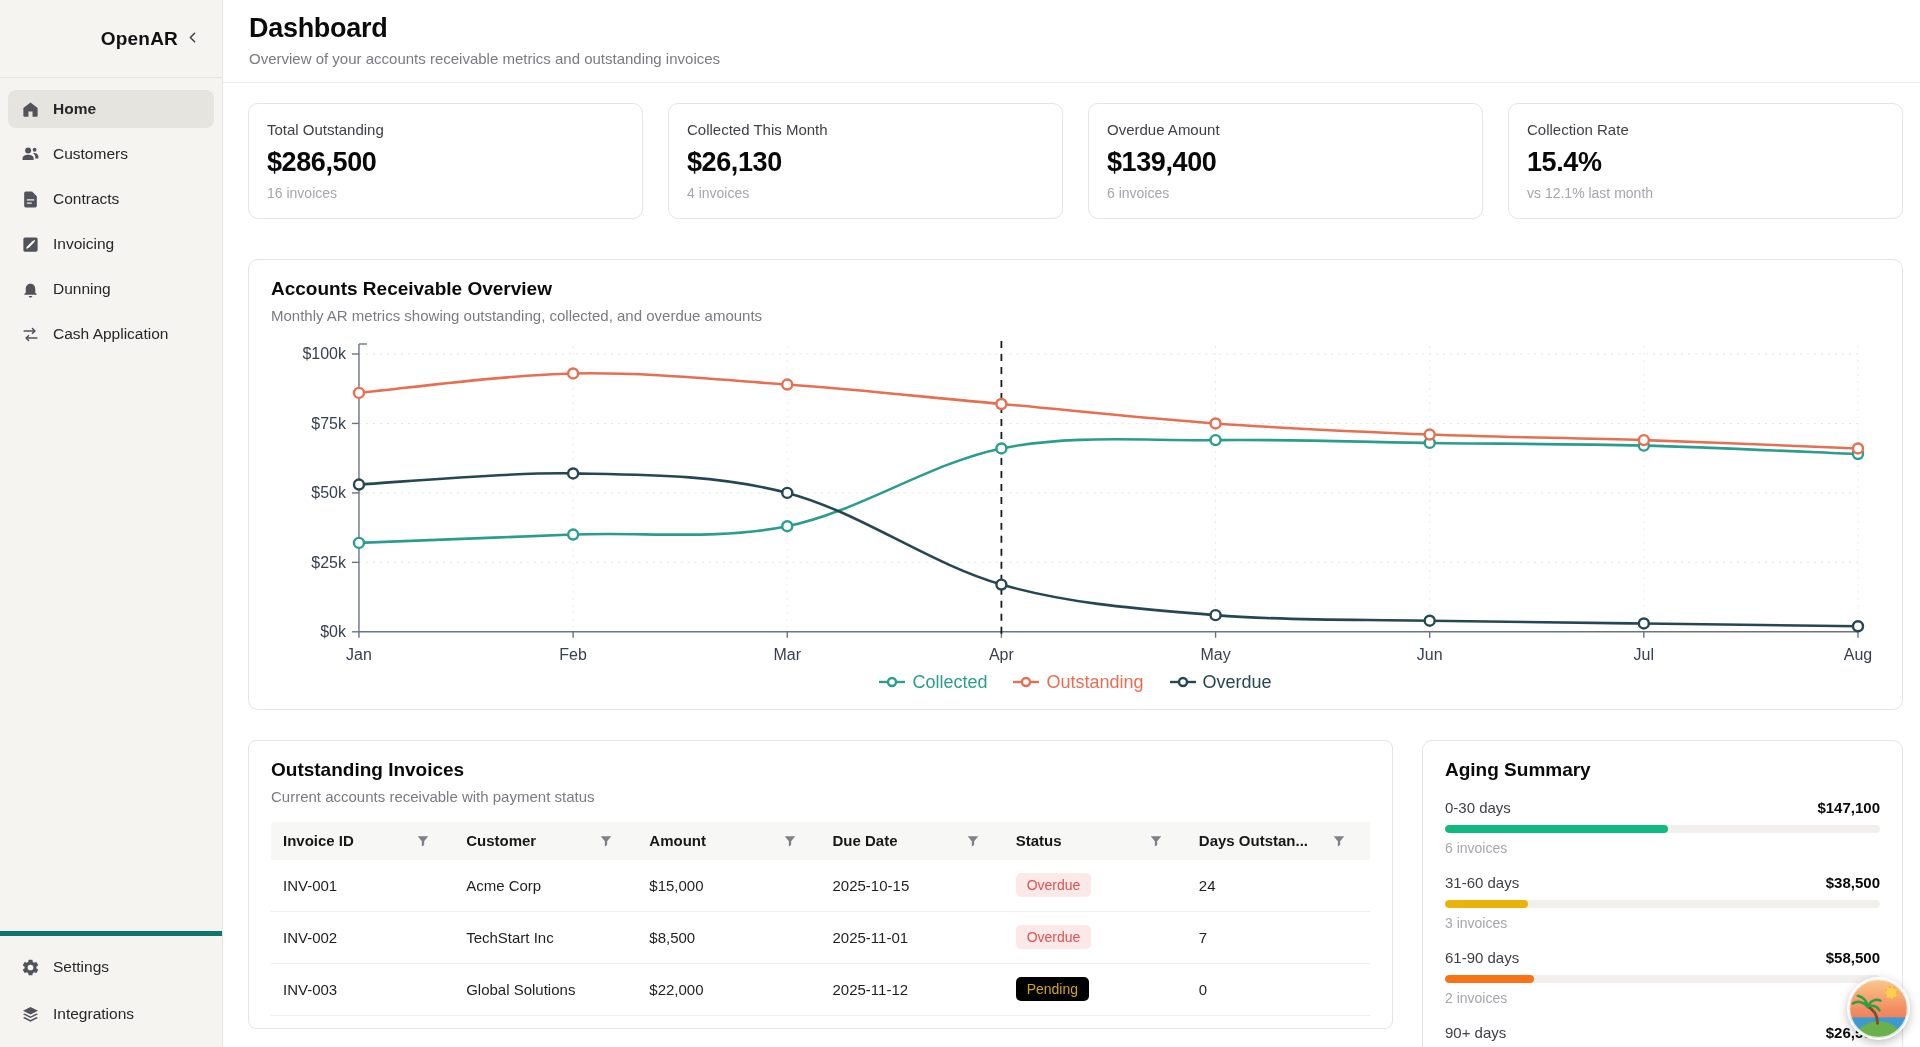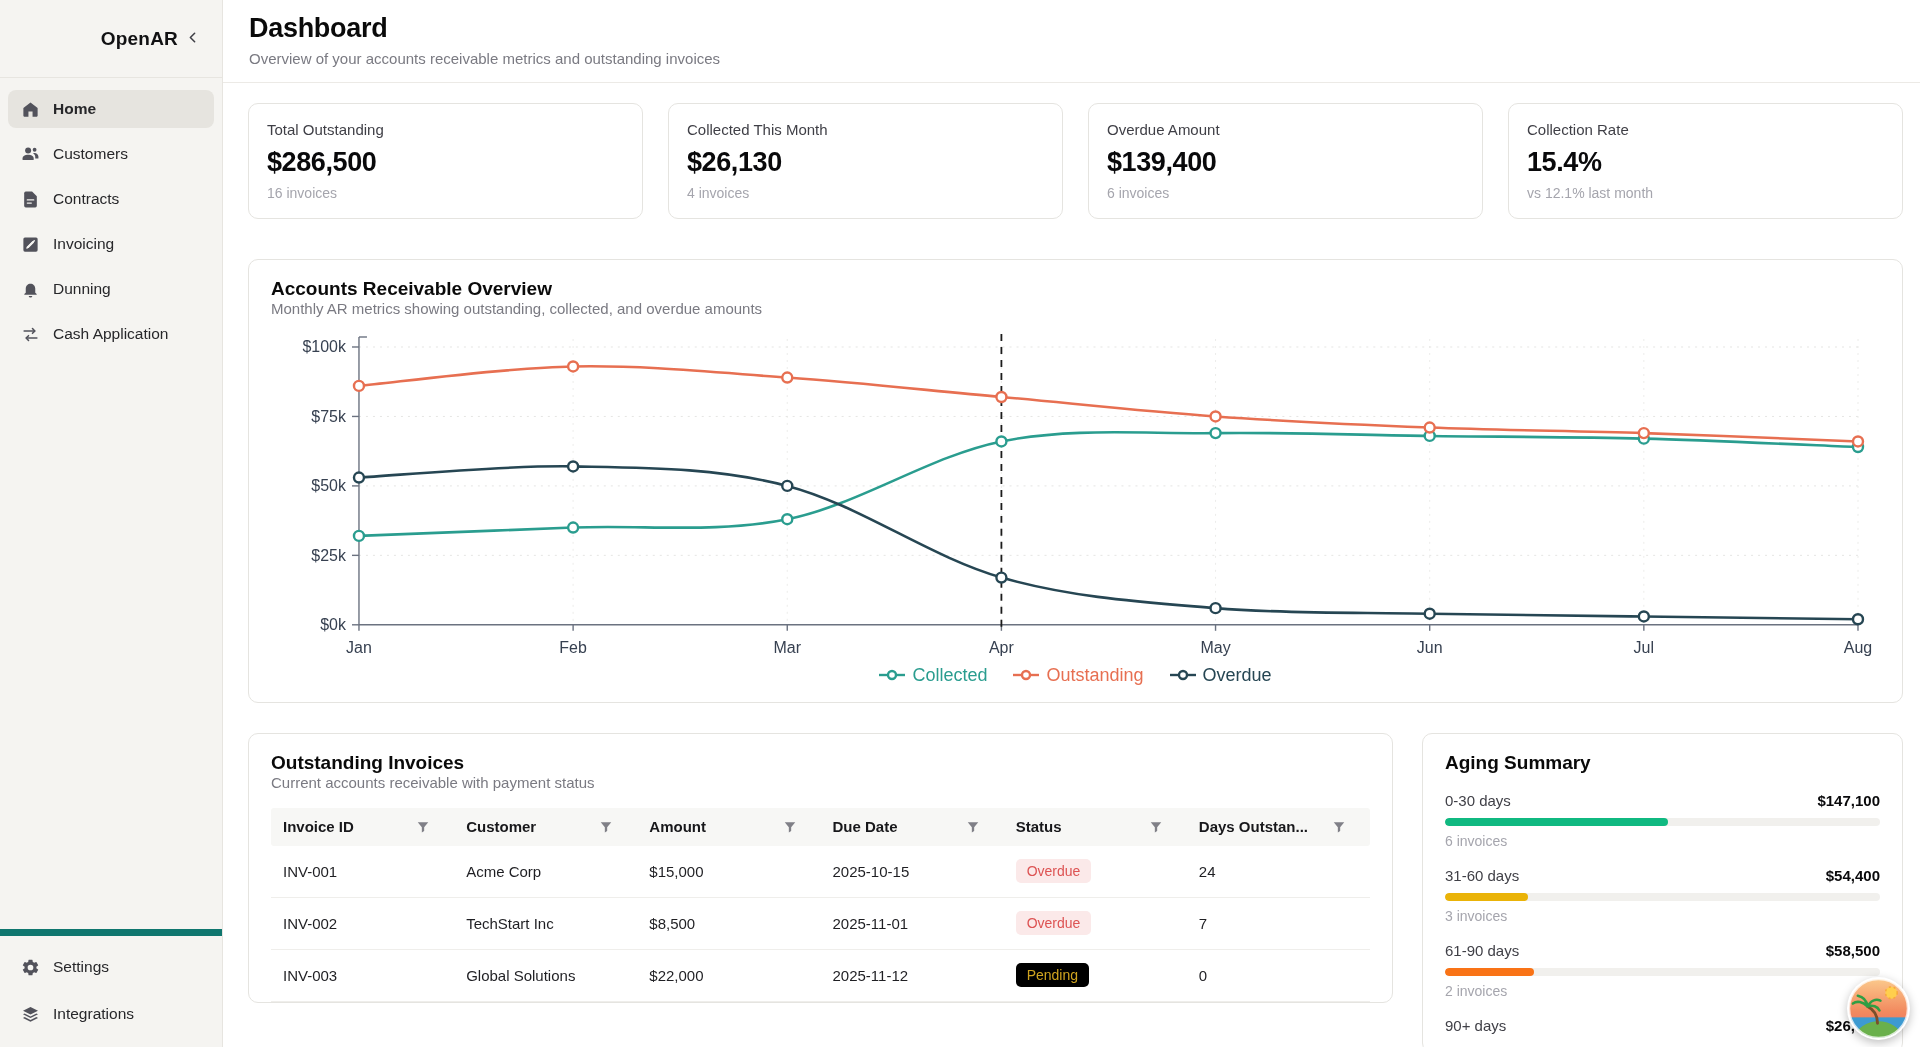--- a/index.html
+++ b/index.html
@@ -26,50 +26,50 @@
   }
   .collapse-btn svg { width: 17px; height: 17px; }
   .nav { padding: 12px 8px; display: flex; flex-direction: column; gap: 7px; }
   .nav-item {
     height: 38px; display: flex; align-items: center; gap: 13px;
     padding: 0 13px; border-radius: 8px; font-size: 15.5px; color: #27272a; cursor: pointer;
   }
   .nav-item.active { background: #e6e4df; font-weight: 600; }
   .nav-item .ic { width: 19px; height: 19px; color: #52525b; display: flex; }
   .nav-item .ic svg { width: 19px; height: 19px; }
-  .nav-footer { margin-top: auto; border-top: 7px solid #0f766e; padding: 12px 8px 14px; display: flex; flex-direction: column; gap: 9px; }
+  .nav-footer { margin-top: auto; border-top: 5px solid #0f766e; padding: 12px 8px 14px; display: flex; flex-direction: column; gap: 9px; }
 
   
   .main { flex: 1; display: flex; flex-direction: column; min-width: 0; }
   .page-header { padding: 13px 26px 15px; border-bottom: 1px solid #eceae6; }
   .page-title { font-size: 27px; font-weight: 700; color: #0a0a0a; letter-spacing: -.3px; }
   .page-sub { font-size: 15px; color: #7a7a82; margin-top: 6px; }
   .content { padding: 20px 17px 0 25px; flex: 1; overflow: hidden; }
 
   
   .metrics { display: grid; grid-template-columns: repeat(4, 1fr); gap: 25px; }
   .metric-card { background: #fff; border: 1px solid #e5e4e0; border-radius: 10px; padding: 17px 18px; }
   .metric-label { font-size: 15px; color: #3f3f46; }
   .metric-value { font-size: 27px; font-weight: 700; color: #09090b; margin: 9px 0 7px; letter-spacing: -.4px; }
   .metric-sub { font-size: 14px; color: #a5a5ad; }
 
   
   .card { background: #fff; border: 1px solid #e5e4e0; border-radius: 10px; padding: 18px 22px; }
   .chart-card { margin-top: 40px; padding-bottom: 10px; }
   .card-title { font-size: 19px; font-weight: 600; color: #0a0a0a; }
-  .card-sub { font-size: 15px; color: #7a7a82; }
+  .card-sub { font-size: 15px; color: #7a7a82; margin-top: 7px; }
   #chart-svg { display: block; width: 100%; height: auto; margin-top: 12px; }
   .ax { font-size: 16px; fill: #374151; }
   .legend { display: flex; justify-content: center; align-items: center; gap: 26px; margin-top: 2px; padding-bottom: 6px; }
   .legend-item { display: flex; align-items: flex-start; gap: 7px; font-size: 18px; cursor: pointer; }
   .legend-item svg { width: 26px; height: 12px; }
 
   
   .bottom { display: grid; grid-template-columns: 1fr 481px; gap: 29px; margin-top: 30px; align-items: start; }
-  .invoices-card { padding-bottom: 0; }
+  .invoices-card { padding-bottom: 12px; border-radius: 8px; }
   .inv-table { margin-top: 17px; }
   .t-head {
     display: grid; grid-template-columns: repeat(6, 1fr);
     background: #f7f7f5; border-radius: 3px; height: 38px; align-items: center;
   }
   .th { display: flex; align-items: center; justify-content: space-between; padding: 0 24px 0 12px; font-size: 15px; font-weight: 700; color: #18181b; white-space: nowrap; overflow: hidden; }
   .th .label { overflow: hidden; text-overflow: ellipsis; }
   .funnel { width: 14px; height: 14px; min-width: 14px; color: #808087; cursor: pointer; margin-left: 8px; }
   .funnel svg { width: 14px; height: 14px; display: block; }
   .t-row {
@@ -410,21 +410,21 @@
                 <span class="aging-amount">$147,100</span>
               </div>
               <div class="aging-track">
                 <div class="aging-fill" style="width: 51.3%; background: rgb(16, 185, 129);"></div>
               </div>
               <div class="aging-sub">6 invoices</div>
             </div>
             <div class="aging-item">
               <div class="aging-line">
                 <span class="aging-label">31-60 days</span>
-                <span class="aging-amount">$54,400</span>
+                <span class="aging-amount">$38,500</span>
               </div>
               <div class="aging-track">
                 <div class="aging-fill" style="width: 19%; background: rgb(234, 179, 8);"></div>
               </div>
               <div class="aging-sub">3 invoices</div>
             </div>
             <div class="aging-item">
               <div class="aging-line">
                 <span class="aging-label">61-90 days</span>
                 <span class="aging-amount">$58,500</span>

